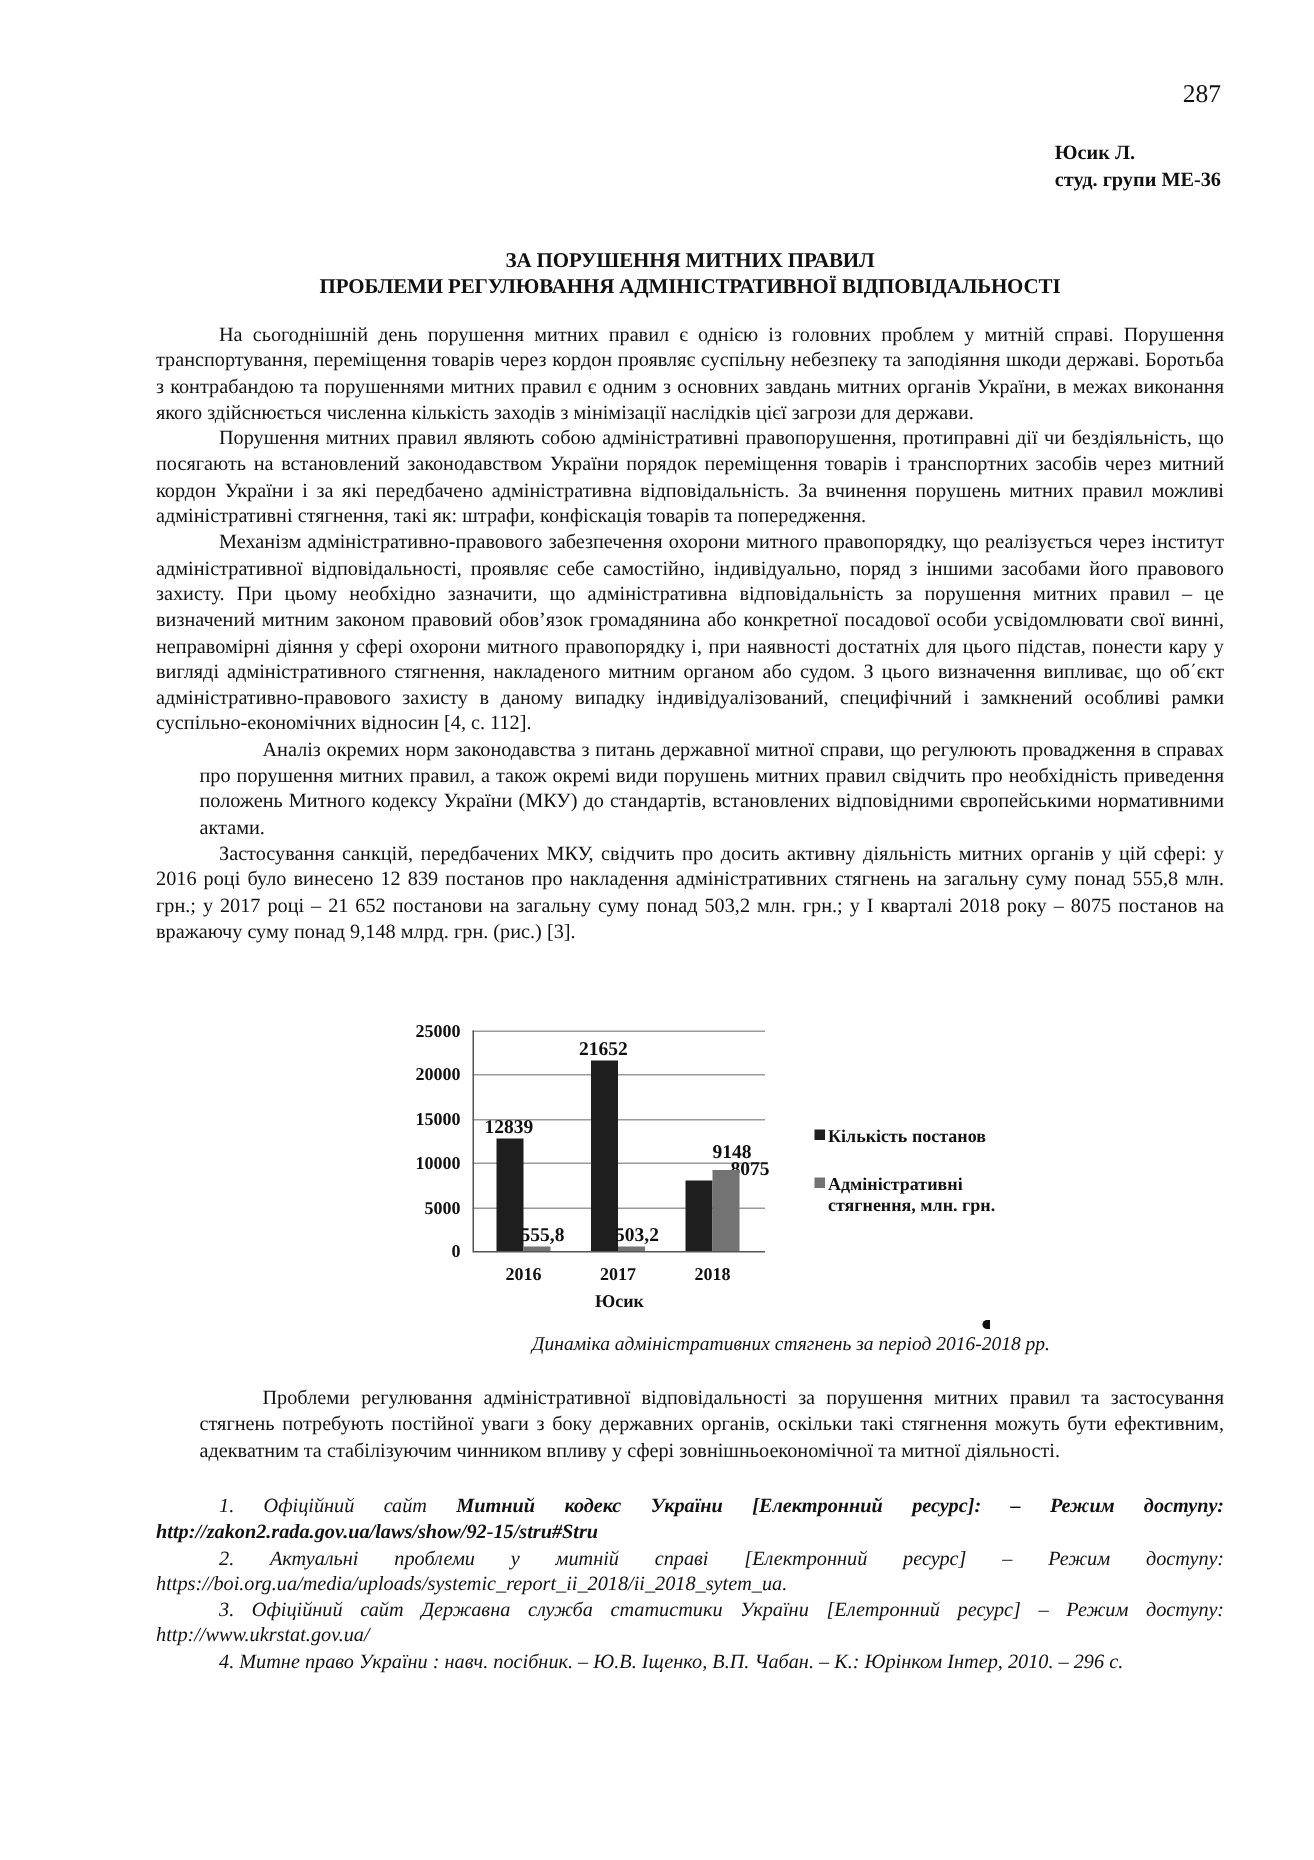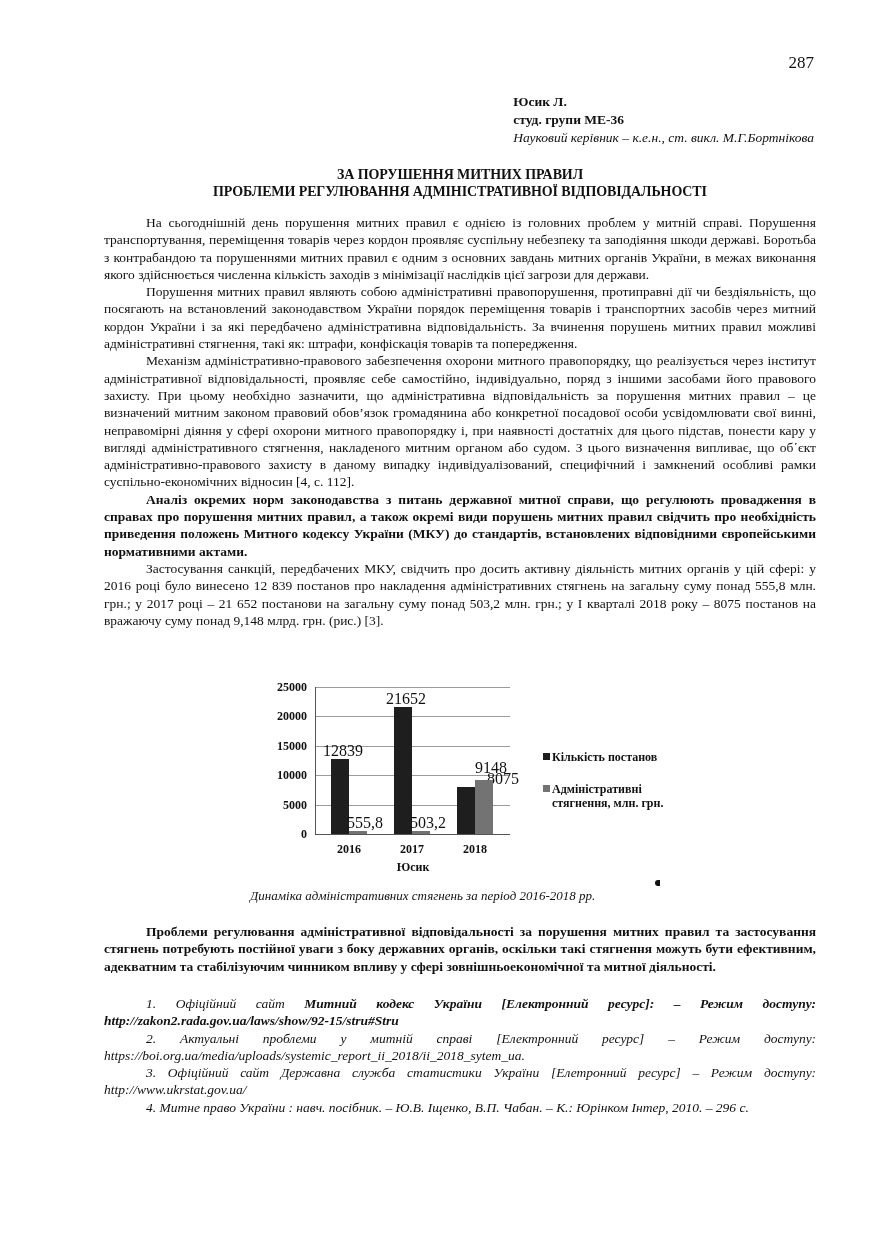--- a/index.html
+++ b/index.html
@@ -6,52 +6,51 @@
   body { width: 876px; height: 1240px; position: relative; overflow: hidden;
          font-family: "Liberation Serif", "DejaVu Serif", serif; color: #111; }
   .page-number { position: absolute; top: 53px; right: 62px; font-size: 17px; }
   .author-block { position: absolute; top: 93px; right: 62px; text-align: left; font-size: 13.5px; line-height: 18px; }
   .author-block .bold { font-weight: bold; }
   .author-block .ital { font-style: italic; }
   .title { position: absolute; top: 166px; left: 104px; width: 712px; text-align: center;
            font-weight: bold; font-size: 14px; line-height: 17px; letter-spacing: -0.1px; }
   .body-text { position: absolute; left: 104px; width: 712px; font-size: 13.5px; line-height: 17.3px; text-align: justify; }
   .body-text p { margin: 0; text-indent: 42px; }
-  .body-text p.bold { font-weight: bold; }
+  .body-text p.bold { font-weight: normal; margin-left: 29px; }
   #para-block { top: 214px; }
   #conclusion { top: 923px; }
   #refs { top: 995px; }
   #refs p { font-style: italic; }
   #refs .b { font-weight: bold; }
 
   .chart { position: absolute; left: 265px; top: 676px; width: 420px; height: 200px; }
   .chart .ytick { position: absolute; left: 0; width: 42px; text-align: right; font-size: 12px; font-weight: bold; line-height: 12px; }
   .chart .gridline { position: absolute; left: 50px; width: 195px; height: 1px; background: #9a9a9a; }
   .chart .axis-y { position: absolute; left: 50px; top: 11px; width: 1px; height: 147px; background: #555; }
   .chart .bar { position: absolute; }
   .chart .bar.dark { background: #1e1e1e; }
   .chart .bar.light { background: #737373; }
-  .chart .dlabel { position: absolute; font-size: 16px; font-weight: normal; line-height: 12px; }
+  .chart .dlabel { position: absolute; font-size: 13px; font-weight: bold; line-height: 12px; }
   .chart .xtick { position: absolute; top: 166px; font-size: 12px; font-weight: bold; width: 40px; text-align: center; }
   .chart .xlabel { position: absolute; top: 184px; left: 128px; width: 40px; text-align: center; font-size: 12px; font-weight: bold; }
   .legend { position: absolute; left: 527px; top: 750px; font-size: 12px; font-weight: bold; line-height: 14px; }
   .legend .item { display: flex; align-items: flex-start; margin-bottom: 18px; margin-left: 16px; }
   .legend .swatch { width: 7px; height: 7px; margin-top: 3px; margin-right: 2px; flex: 0 0 auto; }
-  .caption { position: absolute; top: 888px; left: 250px; width: 450px; text-align: left; font-style: italic; font-size: 13px; }
+  .caption { position: absolute; top: 888px; left: 250px; width: 450px; text-align: right; font-style: italic; font-size: 13px; }
   .artifact { position: absolute; left: 655px; top: 880px; width: 5px; height: 6px; background: #111; border-radius: 3px 0 0 3px; }
 </style>
 </head>
 <body>
 
 <div class="page-number">287</div>
 
 <div class="author-block">
   <div class="bold">Юсик Л.</div>
   <div class="bold">студ. групи МЕ-36</div>
-  <div class="ital">Науковий керівник – к.е.н., ст. викл. М.Г.Бортнікова</div>
 </div>
 
 <div class="title">
   <div>ЗА ПОРУШЕННЯ МИТНИХ ПРАВИЛ</div>
   <div>ПРОБЛЕМИ РЕГУЛЮВАННЯ АДМІНІСТРАТИВНОЇ ВІДПОВІДАЛЬНОСТІ</div>
 </div>
 
 <div class="body-text" id="para-block">
   <p>На сьогоднішній день порушення митних правил є однією із головних проблем у митній справі. Порушення транспортування, переміщення товарів через кордон проявляє суспільну небезпеку та заподіяння шкоди державі. Боротьба з контрабандою та порушеннями митних правил є одним з основних завдань митних органів України, в межах виконання якого здійснюється численна кількість заходів з мінімізації наслідків цієї загрози для держави.</p>
   <p>Порушення митних правил являють собою адміністративні правопорушення, протиправні дії чи бездіяльність, що посягають на встановлений законодавством України порядок переміщення товарів і транспортних засобів через митний кордон України і за які передбачено адміністративна відповідальність. За вчинення порушень митних правил можливі адміністративні стягнення, такі як: штрафи, конфіскація товарів та попередження.</p>

